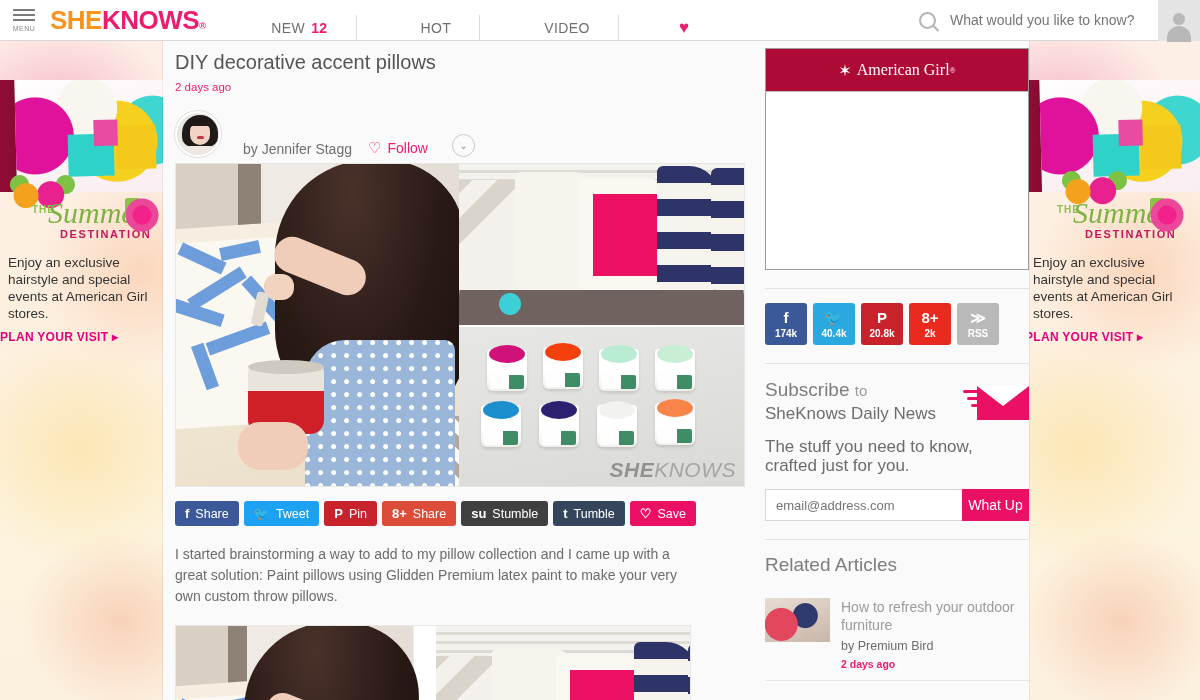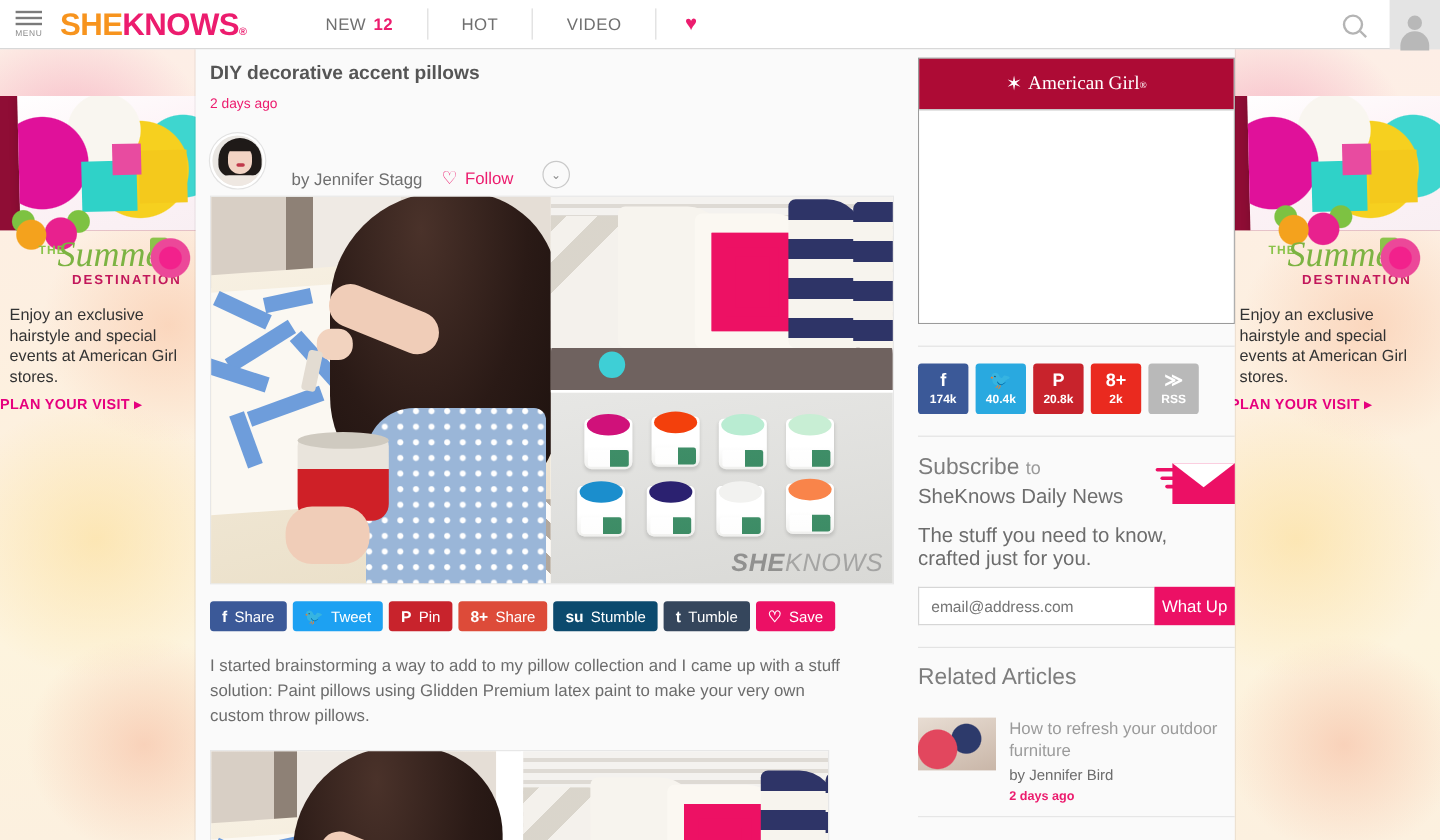--- a/index.html
+++ b/index.html
@@ -148,21 +148,21 @@
     font-size: 26px; font-weight: bold;
     letter-spacing: -.5px;
     margin-left: 2px;
     display: flex; align-items: baseline;
     cursor: pointer;
   }
   .logo .she { color: #f7941e; }
   .logo .knows { color: #ec1c6e; }
   .logo .tm { color: #ec1c6e; font-size: 9px; vertical-align: super; }
 
-  .nav { display: flex; align-items: center; margin-left: 38px; height: 41px; }
+  .nav { display: flex; align-items: flex-end; margin-left: 38px; height: 41px; gap: 36px; }
   .nav-item {
     position: relative;
     padding: 0 28px;
     height: 26px;
     display: flex; align-items: center;
     font-size: 14px; color: #6f6f6f;
     letter-spacing: .4px;
     cursor: pointer;
     border-right: 1px solid #dcdcdc;
   }
@@ -212,21 +212,21 @@
     width: 24px; height: 16px; border-radius: 12px 12px 0 0; background: #b8b8b8;
   }
 
   
   .article {
     position: absolute;
     left: 175px; top: 48px;
     width: 574px;
   }
   .article-title {
-    font-size: 16px; color: #555; font-weight: bold;
+    font-size: 20px; color: #555; font-weight: normal;
     margin: 0 0 5px 0; line-height: 28px;
   }
   .article-date { font-size: 11.5px; color: #ec1c6e; margin-bottom: 12px; }
 
   .byline { display: flex; align-items: flex-end; height: 52px; }
   .byline-avatar {
     width: 46px; height: 46px; border-radius: 50%;
     border: 2px solid #fff;
     box-shadow: 0 0 0 1px #e2e2e2;
     overflow: hidden; position: relative;
@@ -578,20 +578,21 @@
     <div class="nav-item">
       <span>VIDEO</span>
     </div>
     <div class="nav-item" style="padding:0;">
       <span class="nav-heart">♥</span>
     </div>
   </div>
 
   <div class="search-wrap">
     <span class="search-icon"></span>
+    <input class="search-input" type="text" placeholder="What would you like to know?" style="">
   </div>
   <div class="avatar-btn">
     <span class="avatar-glyph"></span>
   </div>
 </div>
 
 <div class="article">
   <h1 class="article-title">DIY decorative accent pillows</h1>
   <div class="article-date">2 days ago</div>
 
@@ -711,35 +712,35 @@
       <span>Tweet</span>
     </div>
     <div class="share-btn" style="background:#c8232c">
       <span class="g">P</span>
       <span>Pin</span>
     </div>
     <div class="share-btn" style="background:#dd4b39">
       <span class="g">8+</span>
       <span>Share</span>
     </div>
-    <div class="share-btn" style="background:#0c4a6e">
+    <div class="share-btn" style="background:#404040">
       <span class="g">su</span>
       <span>Stumble</span>
     </div>
     <div class="share-btn" style="background:#35465c">
       <span class="g">t</span>
       <span>Tumble</span>
     </div>
     <div class="share-btn" style="background:#ec1065">
       <span class="g">♡</span>
       <span>Save</span>
     </div>
   </div>
 
-  <p class="article-body">I started brainstorming a way to add to my pillow collection and I came up with a stuff solution: Paint pillows using Glidden Premium latex paint to make your very own custom throw pillows.</p>
+  <p class="article-body">I started brainstorming a way to add to my pillow collection and I came up with a great solution: Paint pillows using Glidden Premium latex paint to make your very own custom throw pillows.</p>
 
   <div class="article-img2">
     <div class="ai2-left">
       <div class="photoA" style="transform:scale(.92); transform-origin: top left;">
         <div class="wall"></div>
           <div class="table"></div>
           <div class="canvas"></div>
         <span class="tape t1"></span>
           <span class="tape t2"></span>
 
@@ -825,18 +826,18 @@
   </div>
 
   <div class="side-sep"></div>
 
   <h2 class="side-title">Related Articles</h2>
 
   <div class="rel-item">
     <div class="rel-thumb t1"></div>
     <div class="rel-text">
       <div class="rel-title">How to refresh your outdoor furniture</div>
-      <div class="rel-author">by Jennifer Bird</div>
+      <div class="rel-author">by Premium Bird</div>
       <div class="rel-date">2 days ago</div>
     </div>
   </div>
 
 </div>
 
 </body></html>

